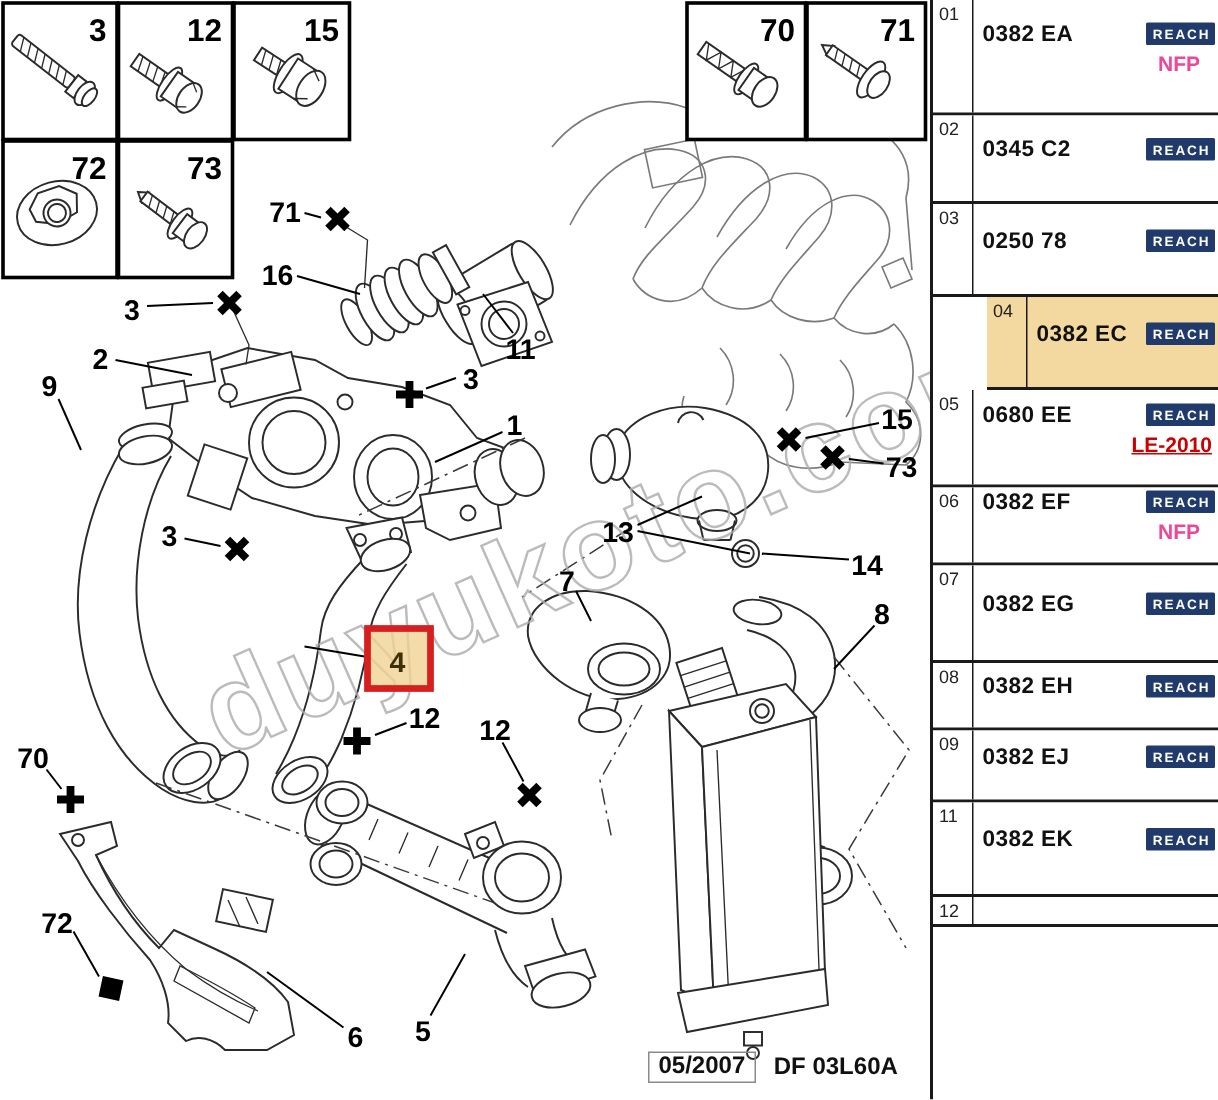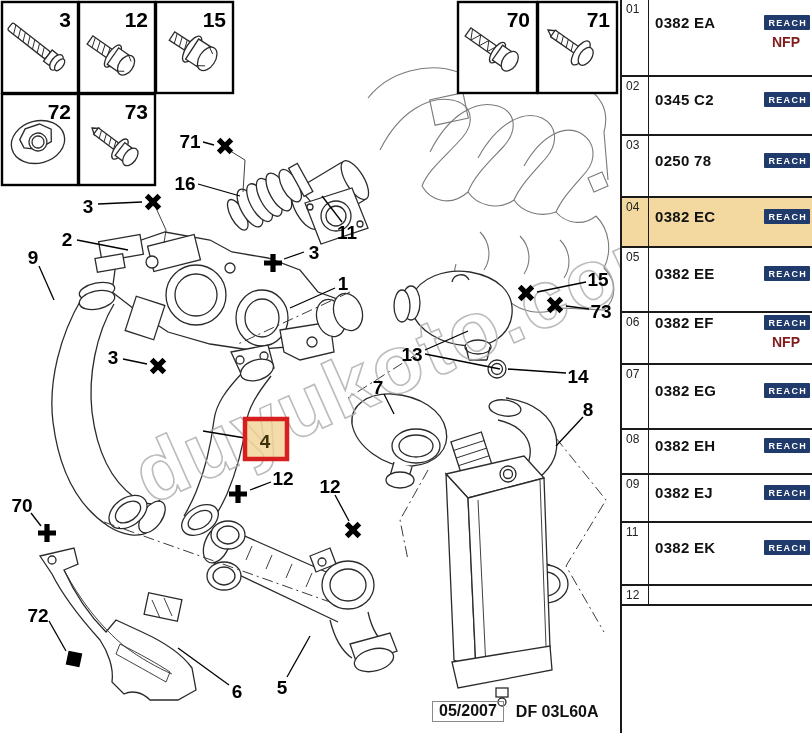--- a/index.html
+++ b/index.html
@@ -18,21 +18,21 @@
   .rows{flex:1;display:flex;flex-direction:column;}
   .row{box-sizing:border-box;display:flex;border-bottom:2px solid #1a1a1a;background:#fff;}
   .row.hl{background:#f3d9a0;}
   .num{box-sizing:border-box;width:27px;border-right:1.5px solid #1a1a1a;font-size:12px;
     color:#222;padding:2px 0 0 4px;flex:0 0 27px;}
   .cell{flex:1;display:flex;flex-direction:column;justify-content:center;padding:0 2px 12px 6px;min-width:0;}
   .line1{display:flex;align-items:center;justify-content:space-between;}
   .code{font-size:15px;font-weight:bold;color:#111;letter-spacing:.3px;}
   .reach{background:#1f3a6b;color:#fff;font-size:9px;font-weight:bold;letter-spacing:1.3px;
     padding:3px 3px 2px 4px;border-radius:1px;cursor:pointer;flex:0 0 auto;}
-  .note{text-align:right;padding:3px 10px 0 0;font-size:14px;font-weight:bold;color:#7f1d1d;}
+  .note{text-align:right;padding:3px 10px 0 0;font-size:14px;font-weight:bold;color:#ec4899;}
   .linkr{text-align:right;padding:3px 2px 0 0;font-size:14px;font-weight:bold;color:#cc0000;
     text-decoration:underline;cursor:pointer;}
   .stamp{position:absolute;left:432px;top:701px;display:flex;align-items:center;gap:12px;
     font-weight:bold;font-size:16px;color:#111;}
   .stamp-date{border:1.5px solid #8a8a8a;padding:0 6px 1px 6px;}
   
   .box-frame{fill:#fff;stroke:#000;stroke-width:2.4;}
   .box-label{font-family:"Liberation Sans",sans-serif;font-weight:bold;font-size:21px;fill:#000;text-anchor:end;}
   .part{stroke:#2b2b2b;stroke-width:1.3;fill:#fff;}
   .pline{stroke:#2b2b2b;stroke-width:1.3;fill:none;}
@@ -376,36 +376,37 @@
         </div>
         <div class="row" style="height: 62px;">
           <div class="num">03</div>
           <div class="cell">
             <div class="line1">
               <span class="code">0250 78</span>
               <span class="reach">REACH</span>
             </div>
           </div>
         </div>
-        <div class="row hl" style="height: 50px;">
+        <div class="row hl" style="height: 62px; margin-left: 36px;">
           <div class="num">04</div>
           <div class="cell">
             <div class="line1">
               <span class="code">0382 EC</span>
               <span class="reach">REACH</span>
             </div>
           </div>
         </div>
         <div class="row" style="height: 65px;">
           <div class="num">05</div>
           <div class="cell">
             <div class="line1">
-              <span class="code">0382 EE</span>
-              <span class="reach">REACH</span>
-            </div>
+              <span class="code">0680 EE</span>
+              <span class="reach">REACH</span>
+            </div>
+            <div class="linkr">LE-2010</div>
           </div>
         </div>
         <div class="row" style="height: 52px;">
           <div class="num">06</div>
           <div class="cell">
             <div class="line1">
               <span class="code">0382 EF</span>
               <span class="reach">REACH</span>
             </div>
             <div class="note">NFP</div>

